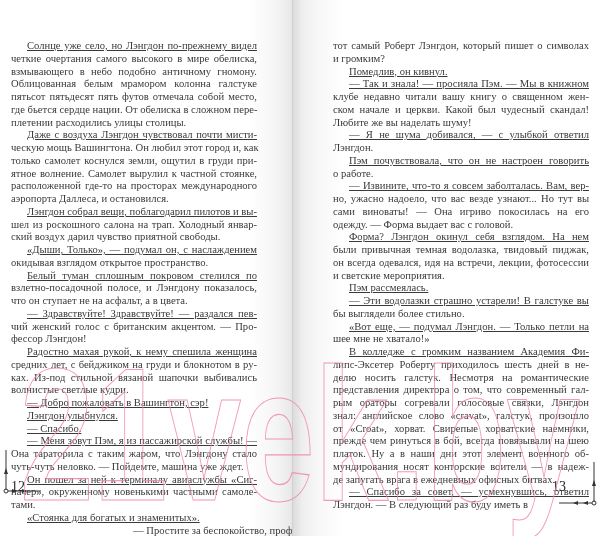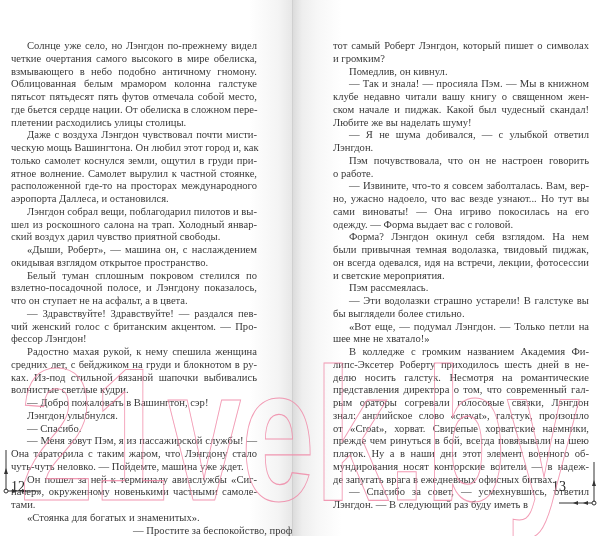--- a/index.html
+++ b/index.html
@@ -15,21 +15,21 @@
       background: linear-gradient(to right, #dcdcdc 0%, #eeeeee 3%, #f7f7f7 8%, #ffffff 16%, #ffffff 100%); }
 
     .gutter-line { position: absolute; left: 292px; top: 0; width: 1px; height: 536px; background: #d0d0d0; }
 
     .text-block { position: absolute; font-size: 10.6px; line-height: 12.75px; text-align: justify; hyphens: manual; }
     .text-left { left: 11px; top: 40px; width: 246px; }
     .text-right { left: 40px; top: 40px; width: 256px; }
 
     .line { display: block; white-space: nowrap; text-align-last: justify; }
     .line.last { text-align-last: left; }
-    .line.indent { padding-left: 16px; }
+    .line.indent { padding-left: 16px; text-decoration: underline; }
     .line.indent-deep { padding-left: 122px; }
 
     .folio { position: absolute; font-weight: normal; font-size: 14px; color: #2a2a2a; }
     .folio-left { left: 11px; top: 479px; }
 
     .ornament { position: absolute; }
     .ornament-left { left: 3px; top: 448px; width: 40px; height: 46px; }
     .ornament-right { left: 557px; top: 460px; width: 40px; height: 46px; }
 
     .watermark { position: absolute; left: 0; top: 0; width: 600px; height: 536px; pointer-events: none; }
@@ -50,21 +50,21 @@
         <span class="line last">плетении расходились улицы столицы.</span>
         <span class="line indent">Даже с воздуха Лэнгдон чувствовал почти мисти-</span>
         <span class="line">ческую мощь Вашингтона. Он любил этот город и, как</span>
         <span class="line">только самолет коснулся земли, ощутил в груди при-</span>
         <span class="line">ятное волнение. Самолет вырулил к частной стоянке,</span>
         <span class="line">расположенной где-то на просторах международного</span>
         <span class="line last">аэропорта Даллеса, и остановился.</span>
         <span class="line indent">Лэнгдон собрал вещи, поблагодарил пилотов и вы-</span>
         <span class="line">шел из роскошного салона на трап. Холодный январ-</span>
         <span class="line last">ский воздух дарил чувство приятной свободы.</span>
-        <span class="line indent">«Дыши, Роберт», — машина он, с наслаждением</span>
+        <span class="line indent">«Дыши, Только», — подумал он, с наслаждением</span>
         <span class="line last">окидывая взглядом открытое пространство.</span>
         <span class="line indent">Белый туман сплошным покровом стелился по</span>
         <span class="line">взлетно-посадочной полосе, и Лэнгдону показалось,</span>
         <span class="line last">что он ступает не на асфальт, а в цвета.</span>
         <span class="line indent">— Здравствуйте! Здравствуйте! — раздался пев-</span>
         <span class="line">чий женский голос с британским акцентом. — Про-</span>
         <span class="line last">фессор Лэнгдон!</span>
         <span class="line indent">Радостно махая рукой, к нему спешила женщина</span>
         <span class="line">средних лет, с бейджиком на груди и блокнотом в ру-</span>
         <span class="line">ках. Из-под стильной вязаной шапочки выбивались</span>
@@ -92,21 +92,21 @@
     </svg>
   </div>
 
   <div class="page page-right">
     <div class="text-block text-right" id="right-text">
         <span class="line">тот самый Роберт Лэнгдон, который пишет о символах</span>
         <span class="line last">и громким?</span>
         <span class="line indent last">Помедлив, он кивнул.</span>
         <span class="line indent">— Так и знала! — просияла Пэм. — Мы в книжном</span>
         <span class="line">клубе недавно читали вашу книгу о священном жен-</span>
-        <span class="line">ском начале и пиджак. Какой был чудесный скандал!</span>
+        <span class="line">ском начале и церкви. Какой был чудесный скандал!</span>
         <span class="line last">Любите же вы наделать шуму!</span>
         <span class="line indent">— Я не шума добивался, — с улыбкой ответил</span>
         <span class="line last">Лэнгдон.</span>
         <span class="line indent">Пэм почувствовала, что он не настроен говорить</span>
         <span class="line last">о работе.</span>
         <span class="line indent">— Извините, что-то я совсем заболталась. Вам, вер-</span>
         <span class="line">но, ужасно надоело, что вас везде узнают... Но тут вы</span>
         <span class="line">сами виноваты! — Она игриво покосилась на его</span>
         <span class="line last">одежду. — Форма выдает вас с головой.</span>
         <span class="line indent">Форма? Лэнгдон окинул себя взглядом. На нем</span>

